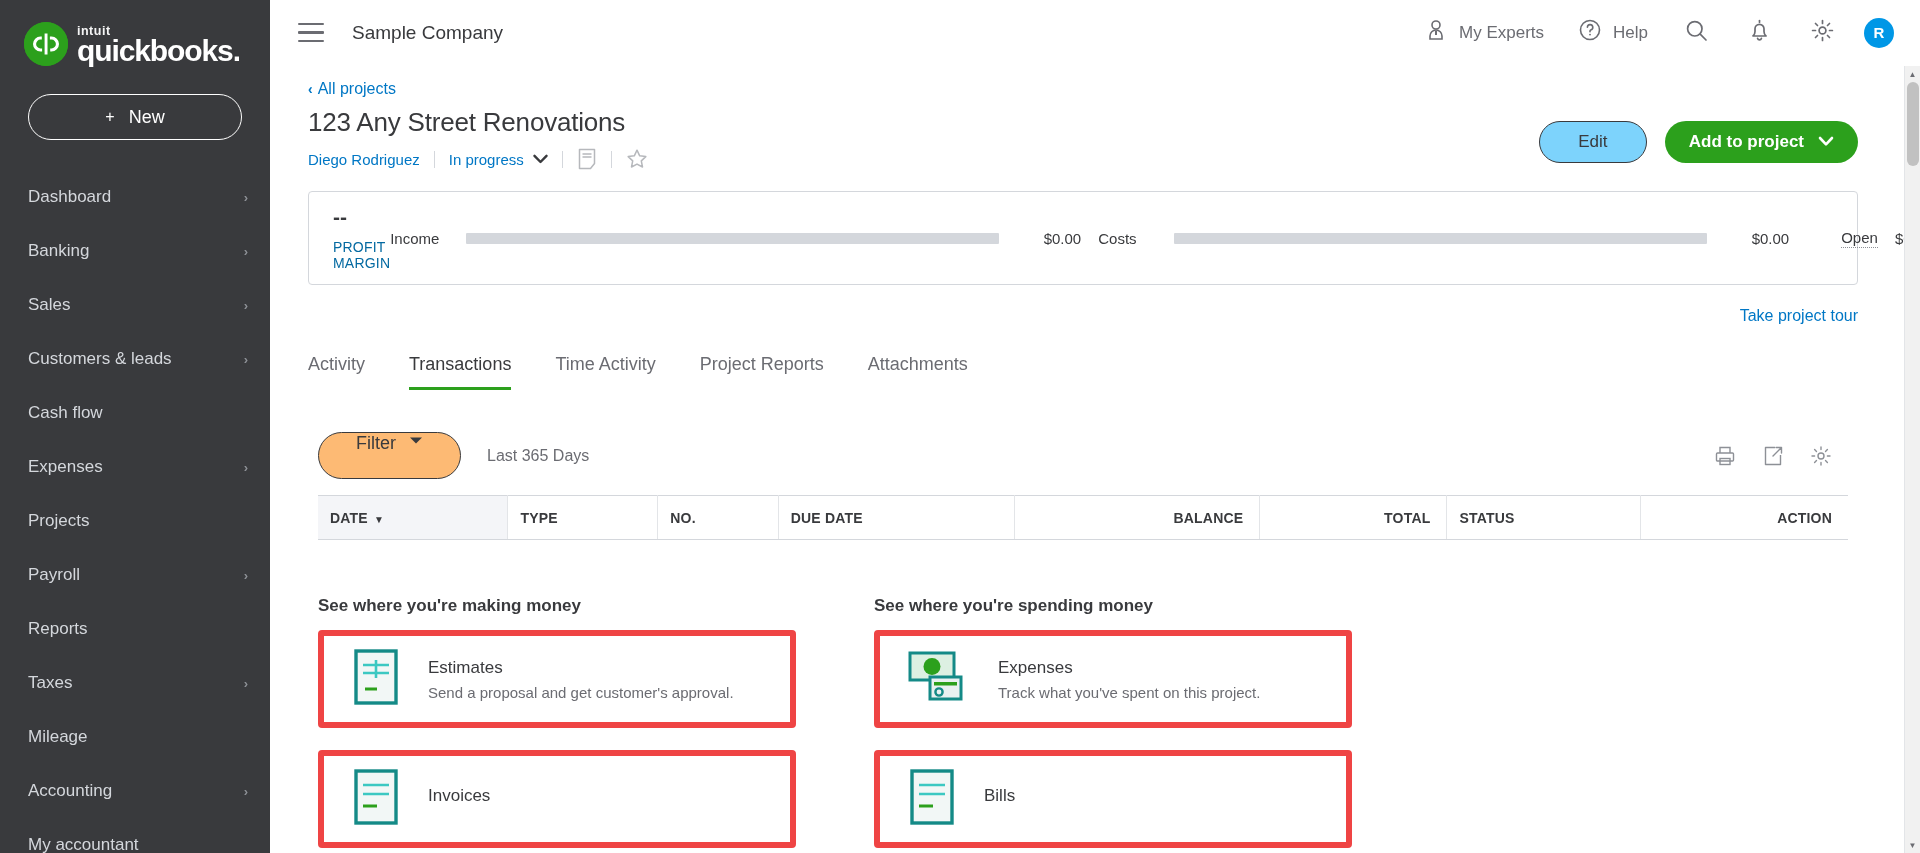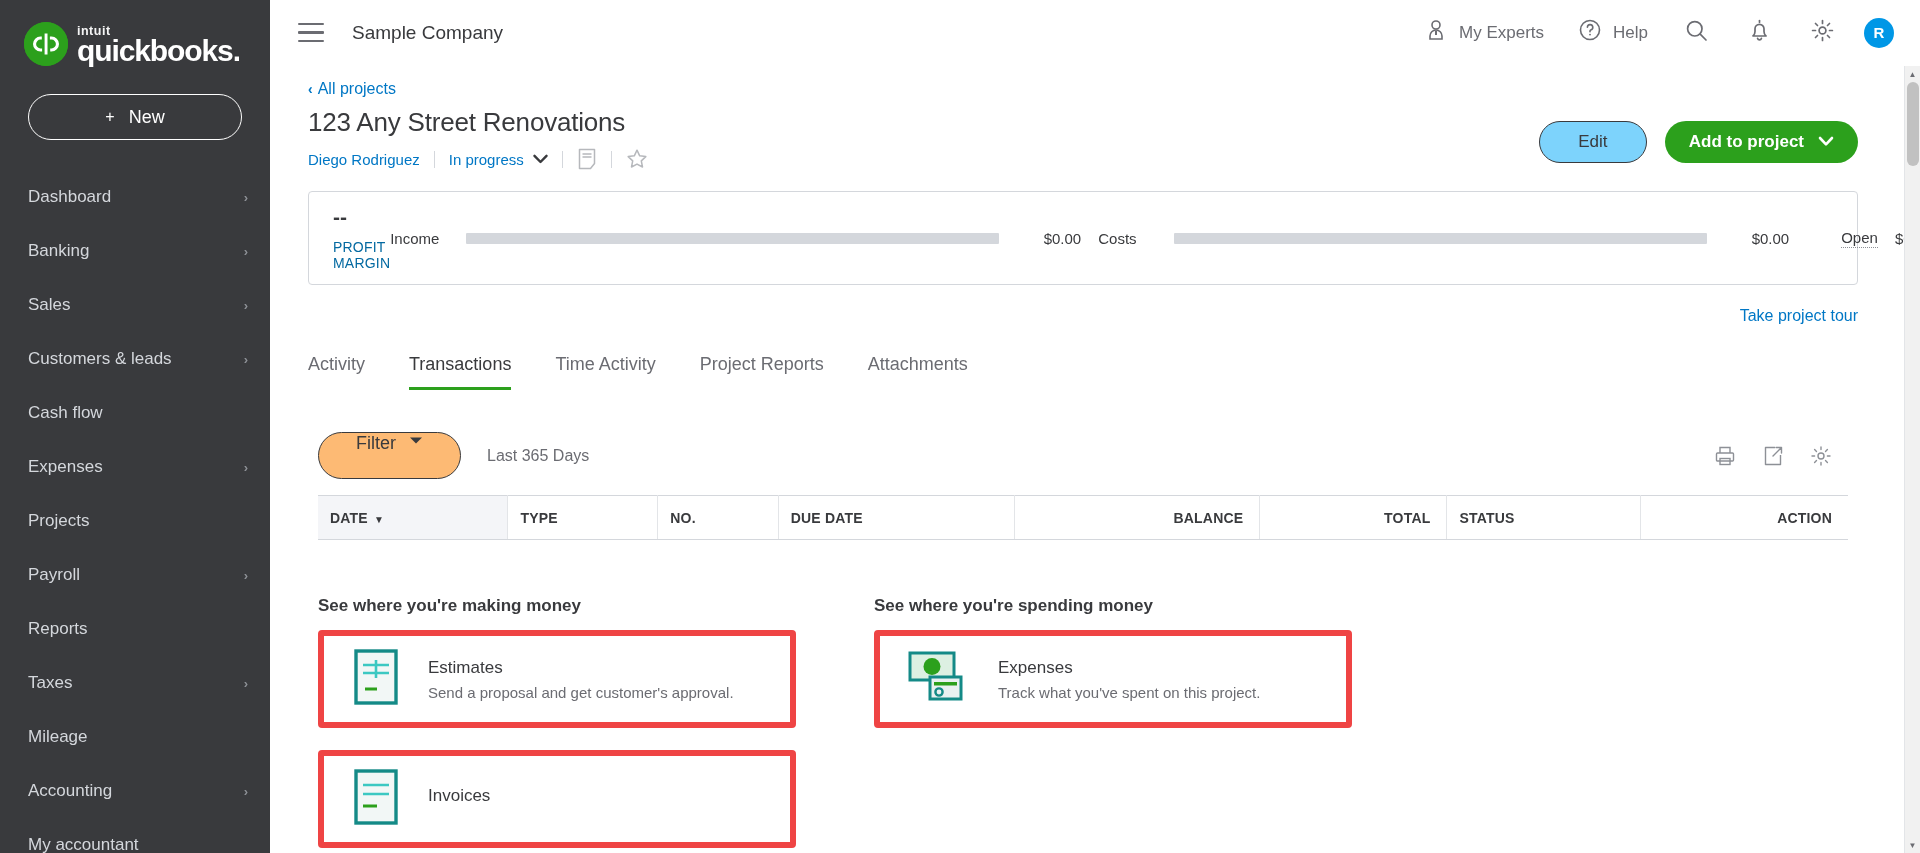--- a/index.html
+++ b/index.html
@@ -520,20 +520,30 @@
                       <circle cx="24" cy="17.5" r="8.5" fill="#2ca01c"></circle>
                       <rect x="22" y="28" width="31" height="22" fill="#e9f1f1" stroke="#148a87" stroke-width="3"></rect>
                       <rect x="26" y="33" width="23" height="3.5" fill="#2ca01c"></rect>
                       <circle cx="31" cy="43" r="3.6" fill="none" stroke="#148a87" stroke-width="2.4"></circle>
                     </svg></span>
                   <div>
                     <div class="opt-text-t">Expenses</div>
                     <div class="opt-text-s">Track what you've spent on this project.</div>
                   </div>
                 </div>
+                <div class="opt-card">
+                  <span><svg width="48" height="58" viewBox="0 0 48 58">
+                      <rect x="4" y="3" width="40" height="52" fill="#f2f7f6" stroke="#148a87" stroke-width="3.4"></rect>
+                      <path d="M11 17h26M11 26h26" stroke="#3cc8c2" stroke-width="2.6"></path>
+                      <path d="M11 38h14" stroke="#2ca01c" stroke-width="3"></path>
+                    </svg></span>
+                  <div>
+                    <div class="opt-text-t">Bills</div>
+                  </div>
+                </div>
               </div>
           </div>
         </div>
 
       </div>
     </div>
 
     <div class="scrollbar">
       <div class="sb-arrow">▲</div>
       <div class="sb-thumb"></div>

